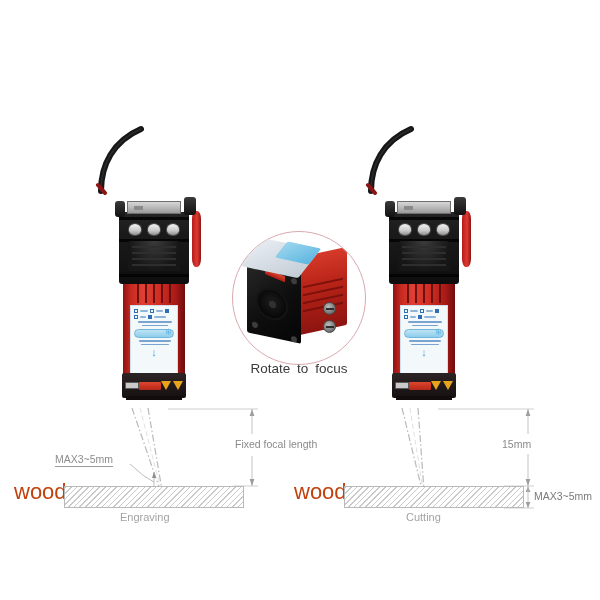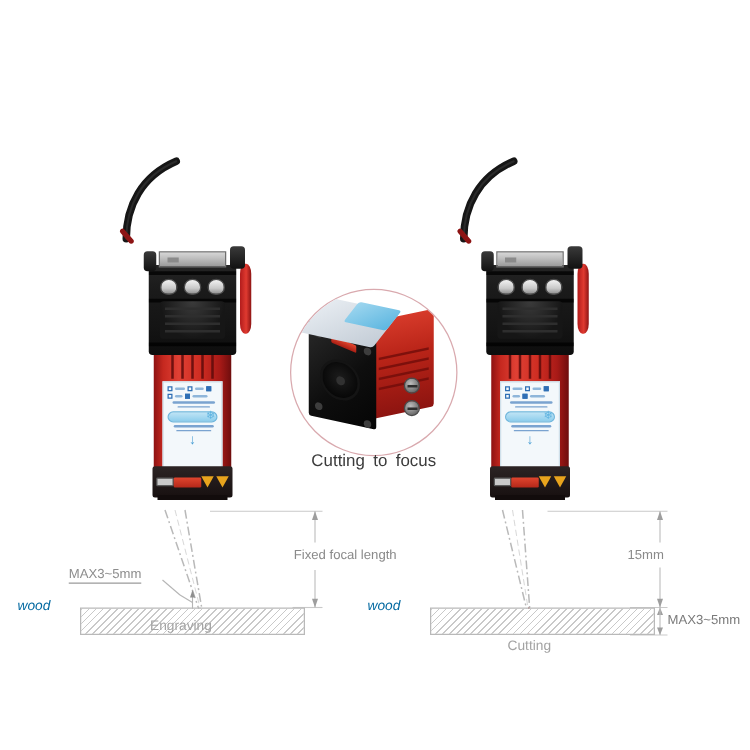--- a/index.html
+++ b/index.html
@@ -382,24 +382,23 @@
     background: #3d3d3d;
   }
 
   
   .diagram { position: absolute; }
   .dg-left  { left: 8px;  top: 398px; width: 286px; height: 132px; }
   .dg-right { left: 288px; top: 398px; width: 304px; height: 132px; }
 
   .wood-label {
     position: absolute;
-    font-size: 11px;
-    color: #0369a1;
+    font-size: 22px;
+    color: #c2410c;
     white-space: nowrap;
-    font-style: italic;
   }
   .wood-bar {
     position: absolute;
     border: 1px solid #b9b9b9;
     box-sizing: border-box;
     background-image: repeating-linear-gradient(
         -45deg,
         #ffffff 0px, #ffffff 3px,
         #c9c9c9 3px, #c9c9c9 4px);
   }
@@ -597,21 +596,21 @@
         <div class="iso-bolt" style="left:5px;  top:64px;"></div>
         <div class="iso-bolt" style="left:44px; top:70px;"></div>
       </div>
       <div class="iso-lens"></div>
       <div class="iso-top"></div>
       <div class="iso-top-blue"></div>
       <div class="iso-screw" style="left:76px; top:54px;"></div>
       <div class="iso-screw" style="left:76px; top:72px;"></div>
     </div>
   </div>
-  <div class="inset-caption">Cutting  to  focus</div>
+  <div class="inset-caption">Rotate  to  focus</div>
 
   <div class="diagram dg-left">
     <svg class="overlay" width="286" height="132" viewBox="0 0 286 132">
 
       <path d="M124 10 L152 92" stroke="#b9b9b9" stroke-width="1.2" fill="none" stroke-dasharray="7,2.5,1.5,2.5"></path>
       <path d="M140 10 L154 92" stroke="#b9b9b9" stroke-width="1.2" fill="none" stroke-dasharray="7,2.5,1.5,2.5"></path>
       <path d="M132 10 L153 92" stroke="#d8d8d8" stroke-width="0.8" fill="none" stroke-dasharray="5,3"></path>
 
       <circle cx="153" cy="92" r="2" fill="#8d2b2b"></circle>
 
@@ -633,21 +632,21 @@
     </svg>
 
     <span class="wood-label" style="left:6px; top:81px;">wood</span>
 
     <div class="wood-bar" style="left:56px; top:88px; width:180px; height:22px;"></div>
 
     <span class="max-label" style="left:47px; top:55px;">MAX3~5mm</span>
 
     <span class="dim-text" style="left:204px; top:40px;margin-left:23px;">Fixed focal length</span>
 
-    <span class="caption-text" style="left:112px; top:97px;">Engraving</span>
+    <span class="caption-text" style="left:112px; top:113px;">Engraving</span>
   </div>
 
   <div class="diagram dg-right">
     <svg class="overlay" width="304" height="132" viewBox="0 0 304 132">
 
       <path d="M114 10 L134 92" stroke="#b9b9b9" stroke-width="1.2" fill="none" stroke-dasharray="7,2.5,1.5,2.5"></path>
       <path d="M130 10 L136 92" stroke="#b9b9b9" stroke-width="1.2" fill="none" stroke-dasharray="7,2.5,1.5,2.5"></path>
       <path d="M122 10 L135 92" stroke="#d8d8d8" stroke-width="0.8" fill="none" stroke-dasharray="5,3"></path>
 
       <line x1="135" y1="88" x2="135" y2="110" stroke="#8d2b2b" stroke-width="1.2"></line>

